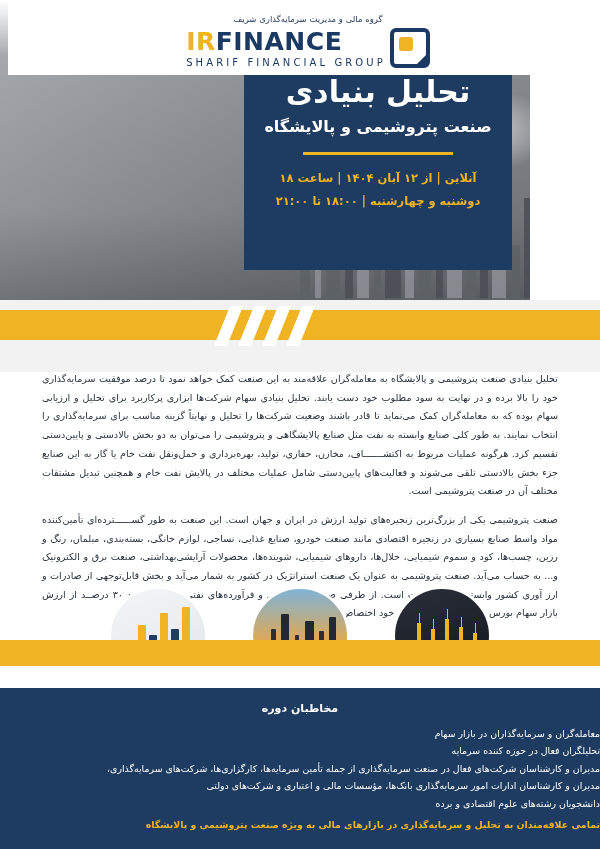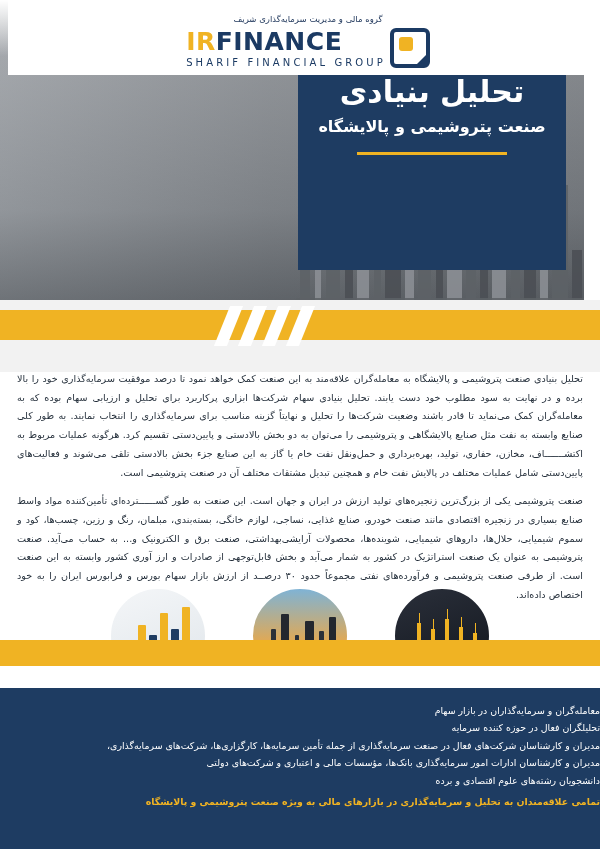--- a/index.html
+++ b/index.html
@@ -44,21 +44,21 @@
   .logo-title{
     font-size:25px;font-weight:bold;color:#1b3a63;letter-spacing:.5px;line-height:1;
   }
   .logo-title .ir{color:#f0b323;}
   .logo-sub{
     font-size:10px;color:#1b3a63;letter-spacing:3.1px;margin-top:3px;
   }
 
   
   .hero{
-    position:absolute;top:0;left:0;width:584px;height:350px;overflow:hidden;
+    position:absolute;top:0;left:0;width:530px;height:350px;overflow:hidden;
   }
   .hero-photo{
     position:absolute;top:0;left:0;width:600px;height:350px;
     background:
       linear-gradient(180deg,rgba(255,255,255,1) 0%,rgba(255,255,255,.0) 16%),
       linear-gradient(0deg,rgba(40,45,50,.55) 0%,rgba(120,125,130,.25) 40%,rgba(200,202,205,.35) 100%),
       linear-gradient(90deg,#9a9ea3 0%,#7e8287 45%,#6d7176 100%);
   }
   
   .refinery{position:absolute;bottom:0;left:0;width:600px;height:230px;}
@@ -95,21 +95,21 @@
     position:absolute;left:0;top:10px;width:600px;height:30px;background:#f0b323;
   }
   .stripe-band .slash{
     position:absolute;top:6px;width:13px;height:40px;background:#ffffff;
     transform:skewX(-22deg);
   }
 
   
   .content{
     position:absolute;top:370px;left:0;width:600px;
-    padding:0 17px;box-sizing:border-box;
+    padding:0 42px;box-sizing:border-box;
     direction:rtl;text-align:justify;
     color:#1f2a36;
   }
   .content p{
     margin:0 0 10px 0;font-size:9.6px;line-height:1.95;
   }
 
   
   .circles{
     position:absolute;top:586px;left:0;width:600px;height:72px;
@@ -179,20 +179,22 @@
         <i class="lt" style="left:586px;width:12px;height:130px;"></i>
         <i style="left:296px;width:302px;height:52px;"></i>
       </div>
     </div>
 
     <div class="panel">
       <div class="line1">دوره آموزشی آنلاین</div>
       <div class="line2">تحلیل بنیادی</div>
       <div class="line3">صنعت پتروشیمی و پالایشگاه</div>
       <div class="rule"></div>
+      <div class="meta">آنلاین | از ۱۲ آبان ۱۴۰۴ | ساعت ۱۸</div>
+      <div class="meta">دوشنبه و چهارشنبه | ۱۸:۰۰ تا ۲۱:۰۰</div>
     </div>
   </div>
 
   <div class="header">
     <div class="brand">
       <div class="brand-top">گروه مالی و مدیریت سرمایه‌گذاری شریف</div>
       <div class="logo-row">
         <div class="logo-mark">
           <div class="sq"></div>
             <div class="dot"></div>
@@ -249,20 +251,21 @@
       <div class="bar" style="left:49px;width:8px;height:56px;background:#f0b323;"></div>
       <div class="bar" style="left:60px;width:8px;height:40px;background:#1e3c62;"></div>
       <div class="bar" style="left:71px;width:8px;height:62px;background:#f0b323;"></div>
     </div>
   </div>
 
   <div class="divider"></div>
   <div class="divider-white"></div>
 
   <div class="footer">
+    <h3>مخاطبان دوره</h3>
     <ul>
       <li>معامله‌گران و سرمایه‌گذاران در بازار سهام</li>
       <li>تحلیلگران فعال در حوزه کننده سرمایه</li>
       <li>مدیران و کارشناسان شرکت‌های فعال در صنعت سرمایه‌گذاری از جمله تأمین سرمایه‌ها، کارگزاری‌ها، شرکت‌های سرمایه‌گذاری،</li>
       <li>مدیران و کارشناسان ادارات امور سرمایه‌گذاری بانک‌ها، مؤسسات مالی و اعتباری و شرکت‌های دولتی</li>
       <li>دانشجویان رشته‌های علوم اقتصادی و برده</li>
       <li>تمامی علاقه‌مندان به تحلیل و سرمایه‌گذاری در بازارهای مالی به ویژه صنعت پتروشیمی و پالایشگاه</li>
     </ul>
   </div>
 

